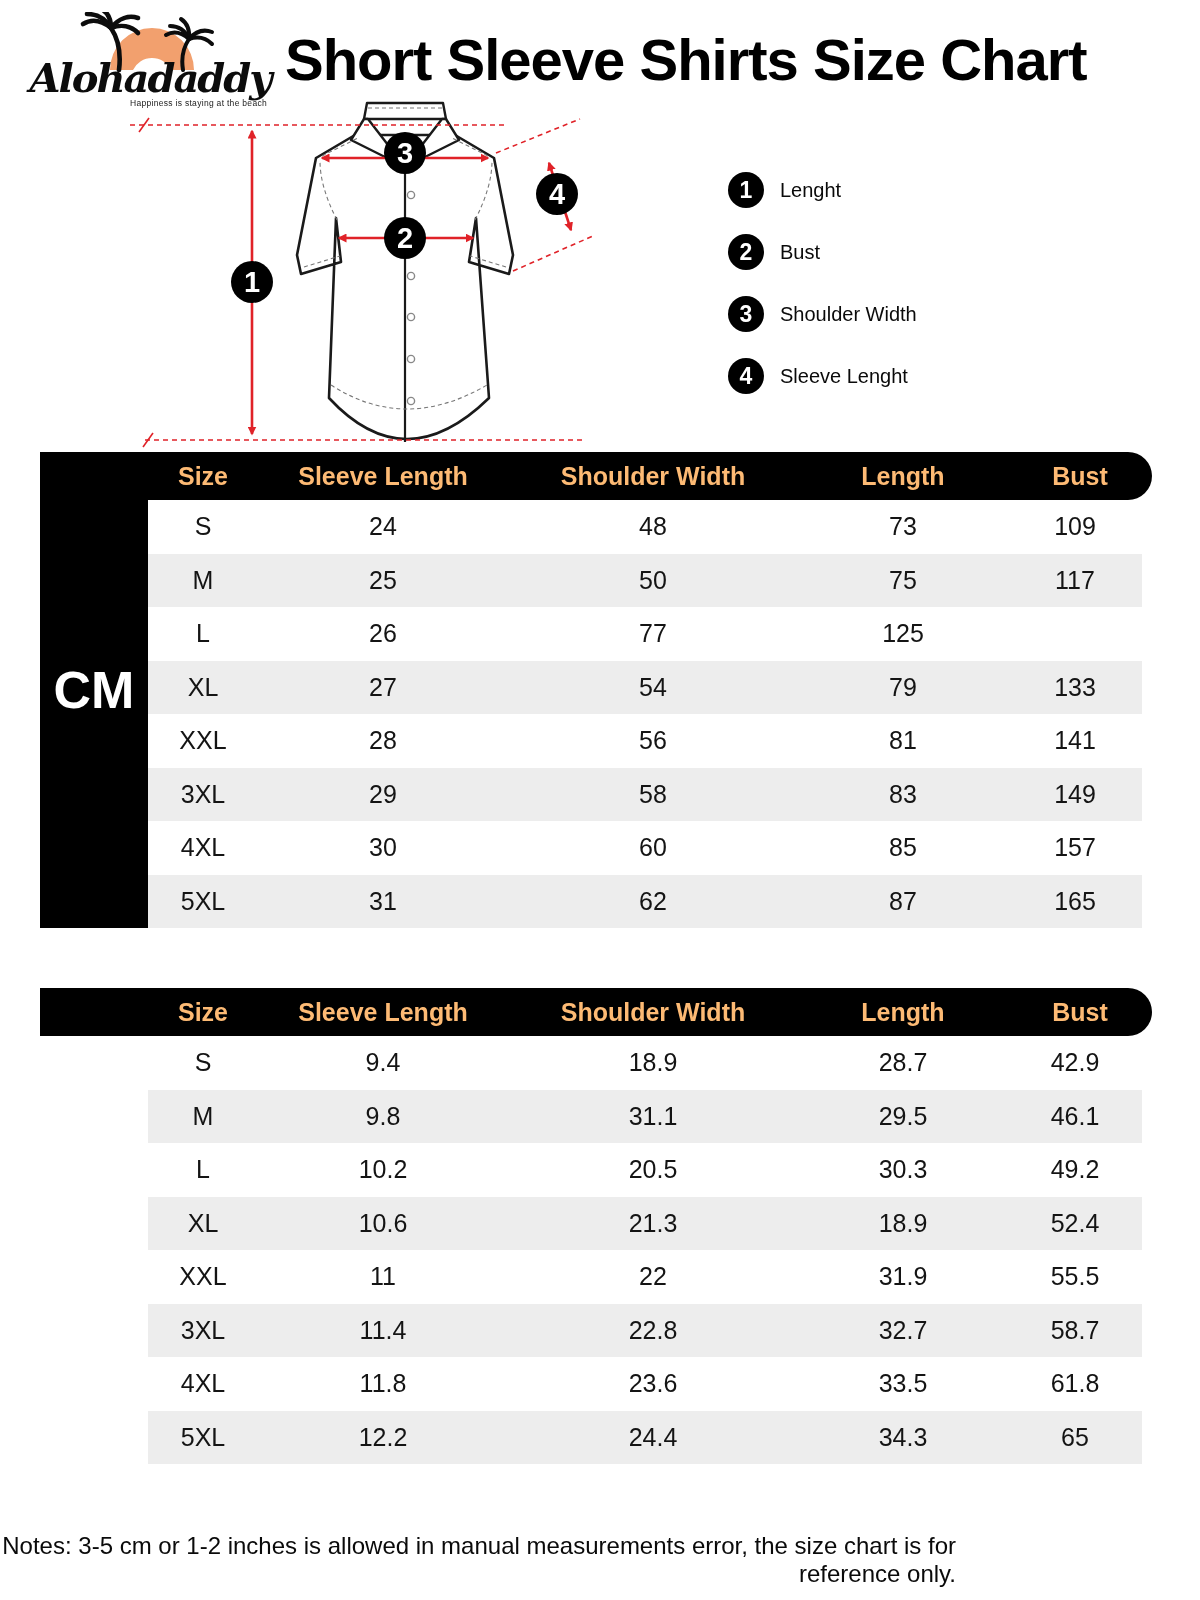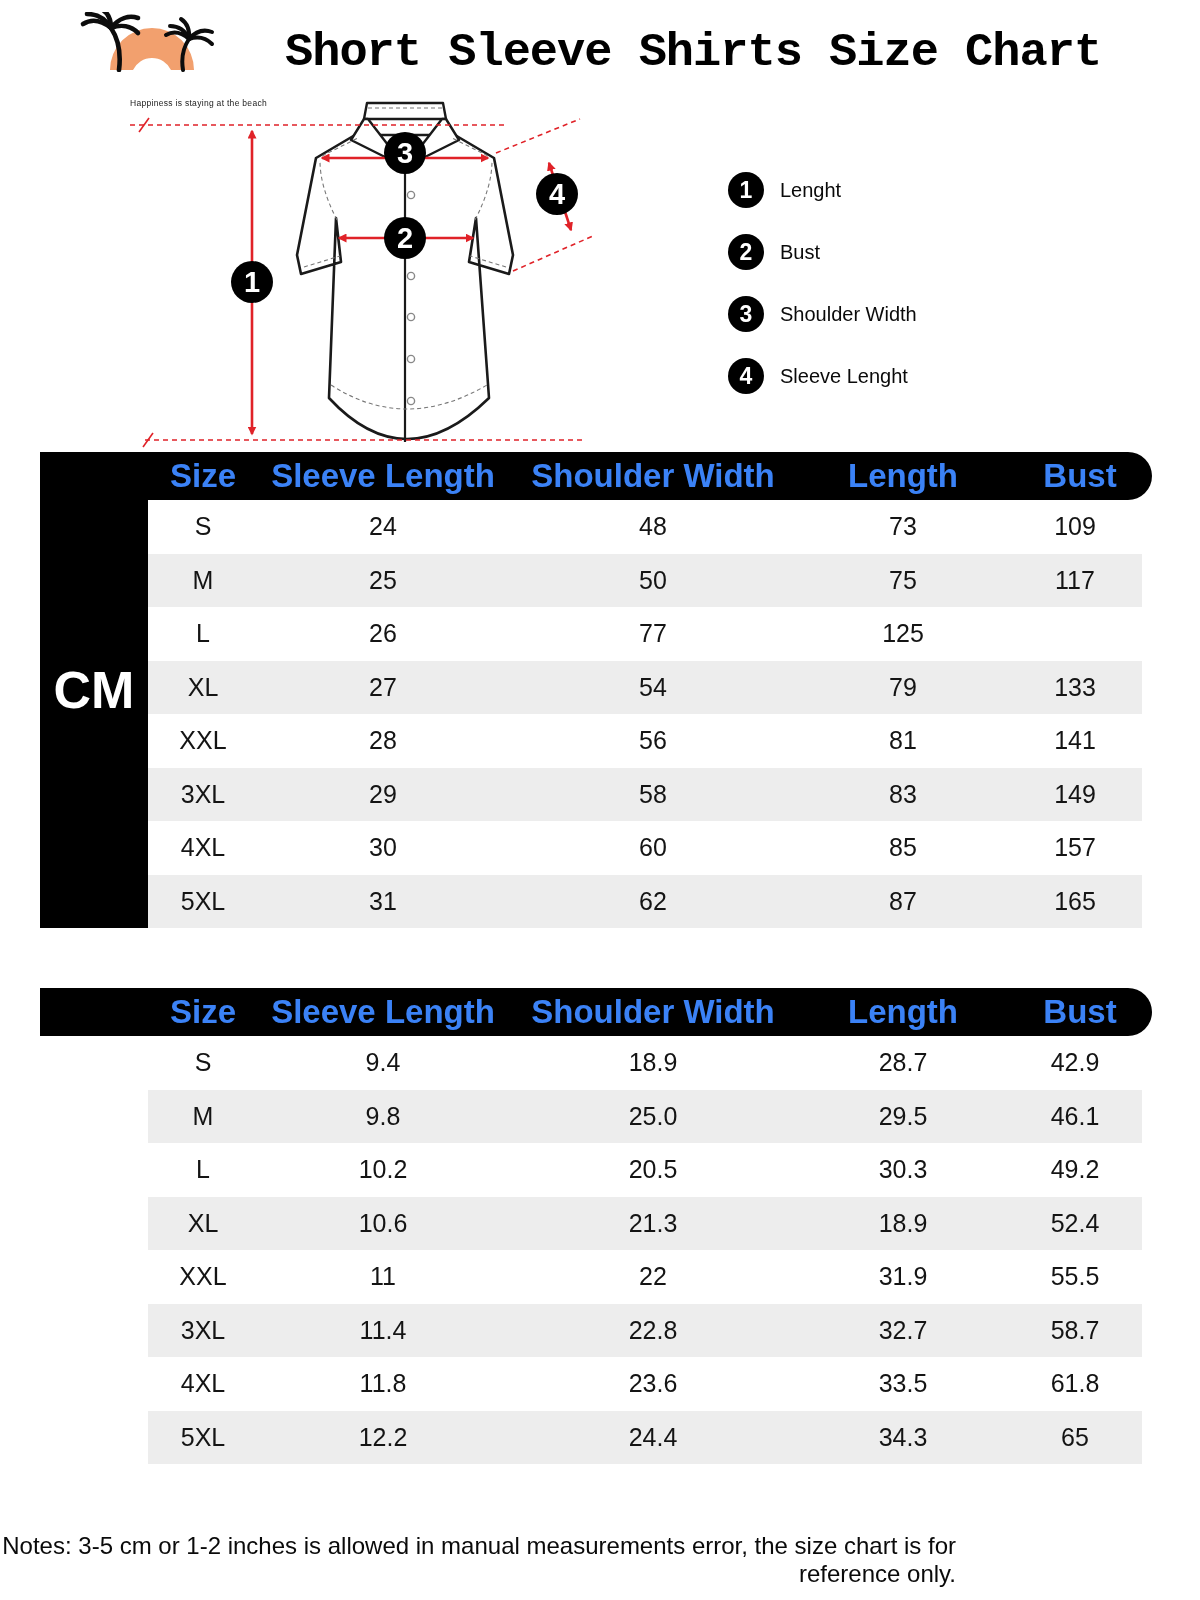--- a/index.html
+++ b/index.html
@@ -15,21 +15,21 @@
   
   .logo{position:absolute;left:25px;top:10px;width:250px;height:100px;}
   .logo-art{position:absolute;left:10px;top:2px;}
   .logo-word{position:absolute;left:0;top:44px;width:250px;text-align:center;
     font-family:"DejaVu Serif",serif;font-style:italic;font-weight:bold;
     font-size:40px;letter-spacing:-2px;color:#0c0c0c;white-space:nowrap;}
   .logo-tag{position:absolute;right:8px;top:88px;font-size:8.5px;color:#222;letter-spacing:.3px;}
 
   
   .title{position:absolute;left:285px;top:26px;width:710px;text-align:center;
-    font-size:47px;font-weight:bold;color:#000;letter-spacing:-1px;white-space:nowrap;font-family:Liberation Mono, monospace;}
+    font-size:58px;font-weight:bold;color:#000;letter-spacing:-1px;white-space:nowrap;}
 
   
   .diagram{position:absolute;left:115px;top:95px;}
   .rl{stroke:var(--accent-red,#e02228);}
 
   
   .legend{position:absolute;left:728px;top:172px;}
   .legend-item{display:flex;align-items:center;margin-bottom:26px;}
   .legend-badge{width:36px;height:36px;border-radius:50%;background:#000;color:#fff;
     font-weight:bold;font-size:23px;display:flex;align-items:center;justify-content:center;flex:0 0 36px;}
@@ -38,21 +38,21 @@
   
   .size-table{position:absolute;left:40px;width:1120px;height:476px;}
   .size-table.cm{top:452px;}
   .size-table.inch{top:988px;}
   .unit-col{position:absolute;left:0;top:0;width:108px;height:476px;background:var(--table-black,#000);
     color:#fff;font-weight:bold;display:flex;align-items:center;justify-content:center;}
   .size-table.cm .unit-col{font-size:52px;}
   .size-table.inch .unit-col{font-size:40px;letter-spacing:-1px;}
   .thead{position:absolute;left:0;top:0;width:1112px;height:48px;background:var(--table-black,#000);
     border-radius:0 24px 24px 0;display:grid;grid-template-columns:108px 110px 250px 290px 210px 1fr;
-    align-items:center;text-align:center;color:#3b82f6;font-weight:bold;font-size:33px;}
+    align-items:center;text-align:center;color:#fdba74;font-weight:bold;font-size:25px;}
   .tbody{position:absolute;left:108px;top:48px;width:994px;}
   .row{height:53.5px;display:grid;grid-template-columns:110px 250px 290px 210px 134px;
     align-items:center;text-align:center;font-size:25px;color:#141414;}
   .row:nth-child(odd){background:#ffffff;}
   .row:nth-child(even){background:var(--row-alt,#ededed);}
 
   
   .notes{position:absolute;left:0;top:1532px;width:956px;text-align:right;font-size:24px;color:#0a0a0a;}
 </style>
 </head>
@@ -73,20 +73,21 @@
       </g>
       <g stroke="#0c0c0c" stroke-width="4" fill="none" stroke-linecap="round">
         <path d="M148 58 C 146 46 148 36 154 27"></path>
         <path d="M154 27 C 146 20 138 19 131 23"></path>
         <path d="M154 27 C 150 18 143 14 135 14"></path>
         <path d="M154 27 C 155 17 152 11 146 7"></path>
         <path d="M154 27 C 161 19 169 17 177 20"></path>
         <path d="M154 27 C 163 24 171 26 177 32"></path>
       </g>
     </svg>
+    <div class="logo-word">Alohadaddy</div>
     <div class="logo-tag">Happiness is staying at the beach</div>
   </div>
 
   <h1 class="title">Short Sleeve Shirts Size Chart</h1>
 
   <svg class="diagram" width="485" height="360" viewBox="0 0 485 360">
     <defs>
       <marker id="ah" markerWidth="9" markerHeight="9" refX="7.5" refY="4.5" orient="auto-start-reverse" markerUnits="userSpaceOnUse">
         <path d="M0 0 L9 4.5 L0 9 Z" fill="var(--accent-red,#e02228)"></path>
       </marker>
@@ -267,21 +268,21 @@
     <div class="row">
         <div class="cell">S</div>
         <div class="cell">9.4</div>
         <div class="cell">18.9</div>
         <div class="cell">28.7</div>
         <div class="cell">42.9</div>
       </div>
         <div class="row">
         <div class="cell">M</div>
         <div class="cell">9.8</div>
-        <div class="cell">25.0</div>
+        <div class="cell">31.1</div>
         <div class="cell">29.5</div>
         <div class="cell">46.1</div>
       </div>
         <div class="row">
         <div class="cell">L</div>
         <div class="cell">10.2</div>
         <div class="cell">20.5</div>
         <div class="cell">30.3</div>
         <div class="cell">49.2</div>
       </div>

